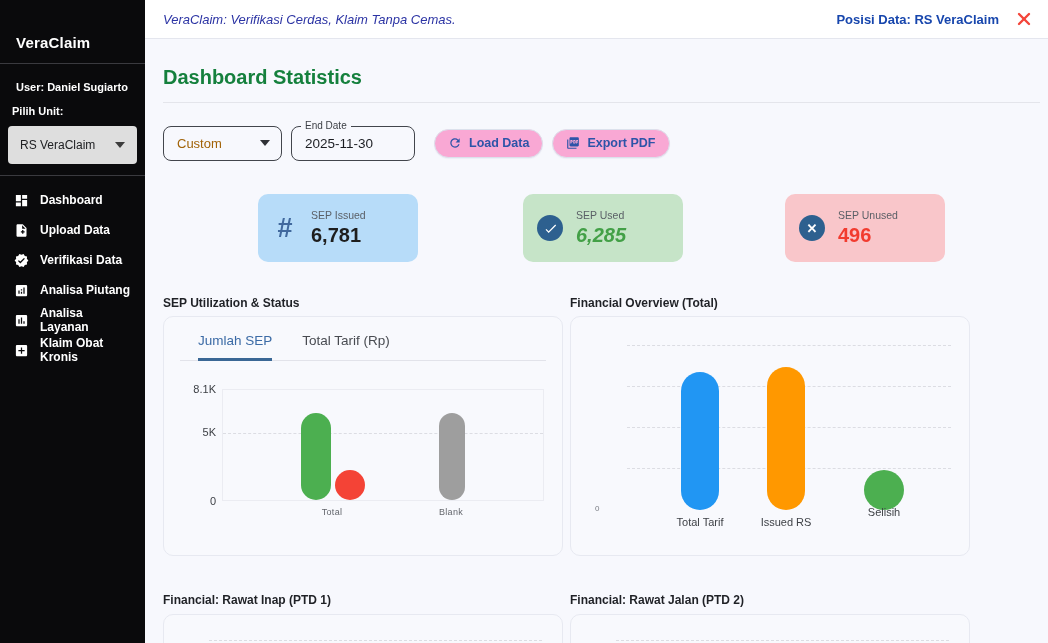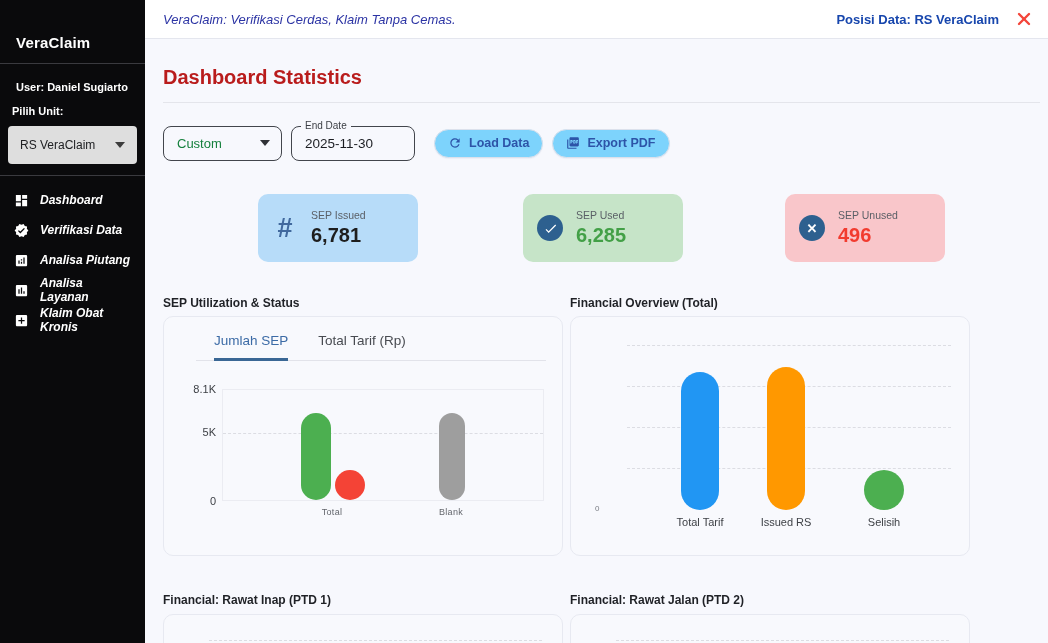--- a/index.html
+++ b/index.html
@@ -14,49 +14,49 @@
   .user-line { margin:17px 16px 0; font-size:11px; font-weight:700; }
   .unit-label { margin:12px 16px 0 12px; font-size:11px; font-weight:700; }
   .unit-select { margin:9px 8px 0; height:38px; background:#dedede; border-radius:4px;
                  display:flex; align-items:center; justify-content:space-between;
                  padding:0 12px; color:#202124; font-size:12px; cursor:pointer; }
   .caret { width:0; height:0; border-left:5px solid transparent; border-right:5px solid transparent;
            border-top:6px solid #3c3c3c; }
   .sdiv2 { margin-top:11px; border-bottom:1px solid #3a3a3f; }
   .nav { margin-top:9px; }
   .nav-item { height:30px; display:flex; align-items:center; gap:11px; padding:0 14px;
-              font-size:12px; font-weight:700; cursor:pointer;font-style:italic; }
+              font-size:12px; font-weight:700; cursor:pointer; }
   .nav-item svg { width:15px; height:15px; fill:#fff; flex:0 0 auto; }
 
   
   .topbar { position:absolute; left:145px; top:0; right:0; height:39px; background:#fff;
             border-bottom:1px solid #e4e6ee; display:flex; align-items:center;
             justify-content:space-between; padding:0 16px 0 18px; }
   .tagline { font-style:italic; font-size:13px; color:#2c34a4; font-weight:500; }
   .topbar-right { display:flex; align-items:center; gap:17px; }
   .pos-label { font-size:13px; font-weight:700; color:#1746ad; }
   .close-x { width:16px; height:16px; cursor:pointer; }
 
   
   .main { position:absolute; left:145px; top:39px; width:903px; height:604px;
           padding:0 8px 0 18px; background:#f7f8fd; overflow:hidden; }
-  .page-title { margin-top:27px; font-size:20px; font-weight:700; color:#b91c1c; }
+  .page-title { margin-top:27px; font-size:20px; font-weight:700; color:#15803d; }
   .hdiv { margin-top:13px; border-bottom:1px solid #e4e5eb; }
 
   .filter-row { margin-top:21px; display:flex; align-items:center; gap:9px; height:38px; }
   .range-select { width:119px; height:35px; border:1.5px solid #42454c; border-radius:8px;
                   display:flex; align-items:center; justify-content:space-between;
-                  padding:0 11px 0 13px; font-size:13px; color:#15803d; background:transparent; cursor:pointer; }
+                  padding:0 11px 0 13px; font-size:13px; color:#a16207; background:transparent; cursor:pointer; }
   .range-select .caret { border-top-color:#2f3136; }
   .date-field { position:relative; width:124px; height:35px; border:1.5px solid #42454c;
                 border-radius:8px; display:flex; align-items:center; padding-left:13px;
                 font-size:13.5px; color:#1b1d22; }
   .date-label { position:absolute; top:-7px; left:9px; background:#f7f8fd; padding:0 4px;
                 font-size:10px; color:#3c3f45; }
-  .pill-btn { height:29px; border:1px solid #dce1ec; background:#7dd3fc; border-radius:15px;
+  .pill-btn { height:29px; border:1px solid #dce1ec; background:#f9a8d4; border-radius:15px;
               display:flex; align-items:center; gap:7px; padding:0 13px; color:#2d54a8;
               font-size:12.5px; font-weight:600; cursor:pointer; box-shadow:0 1px 1px rgba(40,60,110,.05); }
   .pill-btn svg { width:14px; height:14px; fill:#2d54a8; }
   .btn-gap { width:1px; }
 
   
   .stats-row { position:relative; margin-top:32px; height:68px; }
   .stat-card { position:absolute; top:0; width:160px; height:68px; border-radius:10px;
                display:flex; align-items:center; gap:13px; padding:0 14px; }
   .stat-card.c1 { left:95px; } .stat-card.c2 { left:360px; } .stat-card.c3 { left:622px; }
@@ -67,21 +67,21 @@
   .stat-circle span { font-size:13px; font-weight:700; line-height:1; }
   .stat-text { display:flex; flex-direction:column; gap:3px; }
   .stat-label { font-size:10.5px; color:#5a5f66; }
   .stat-value { font-size:20px; font-weight:700; }
 
   
   .charts-row { margin-top:34px; display:flex; }
   .chart-col { width:400px; } .chart-col.right { margin-left:7px; }
   .sec-title { font-size:12px; font-weight:700; color:#1f2126; height:15px; }
   .chart-card { margin-top:5px; width:400px; height:240px; background:#f8f9fd;
-                border:1px solid #e7e9f1; border-radius:10px; position:relative;padding-left:16px; }
+                border:1px solid #e7e9f1; border-radius:10px; position:relative; }
 
   .tabs { margin:16px 16px 0; padding-left:18px; display:flex; gap:30px;
           border-bottom:1px solid #e2e3ea; }
   .tab { font-size:13.5px; padding-bottom:10px; cursor:pointer; }
   .tab.active { color:#3c6ba6; border-bottom:3px solid #3a6795; margin-bottom:-1px; }
   .tab.inactive { color:#484b51; }
 
   .c1-zone { position:absolute; left:16px; right:16px; top:62px; bottom:28px; }
   .c1-plot { position:absolute; left:42px; right:2px; top:10px; height:112px;
              border:1px solid #ebecf2; }
@@ -118,20 +118,26 @@
   <div class="sdiv2"></div>
   <div class="nav">
     <div class="nav-item">
       <svg viewBox="0 0 24 24">
           <path d="M3 13h8V3H3v10zm0 8h8v-6H3v6zm10 0h8V11h-8v10zm0-18v6h8V3h-8z"></path>
         </svg>
       <span>Dashboard</span>
     </div>
     <div class="nav-item">
       <svg viewBox="0 0 24 24">
+          <path d="M14 2H6c-1.1 0-2 .9-2 2v16c0 1.1.9 2 2 2h12c1.1 0 2-.9 2-2V8l-6-6zm-1 9h2v2h2v2h-2v2h-2v-2h-2v-2h2v-2zm0-3V3.5L18.5 9H13z"></path>
+        </svg>
+      <span>Upload Data</span>
+    </div>
+    <div class="nav-item">
+      <svg viewBox="0 0 24 24">
           <path d="M23 12l-2.44-2.79.34-3.69-3.61-.82-1.89-3.2L12 2.96 8.6 1.5 6.71 4.69 3.1 5.5l.34 3.7L1 12l2.44 2.79-.34 3.7 3.61.82L8.6 22.5l3.4-1.47 3.4 1.46 1.89-3.19 3.61-.82-.34-3.69L23 12zm-12.91 4.72l-3.8-3.81 1.48-1.48 2.32 2.33 5.85-5.87 1.48 1.48-7.33 7.35z"></path>
         </svg>
       <span>Verifikasi Data</span>
     </div>
     <div class="nav-item">
       <svg viewBox="0 0 24 24">
           <path d="M19 3H5c-1.1 0-2 .9-2 2v14c0 1.1.9 2 2 2h14c1.1 0 2-.9 2-2V5c0-1.1-.9-2-2-2zM9 17H7v-5h2v5zm4 0h-2v-3h2v3zm0-5h-2v-2h2v2zm4 5h-2V7h2v10z"></path>
         </svg>
       <span>Analisa Piutang</span>
     </div>
@@ -198,21 +204,21 @@
       </div>
     </div>
     <div class="stat-card c2" style="background: rgb(198, 228, 200);">
       <div class="stat-circle">
         <svg viewBox="0 0 24 24">
             <path d="M9 16.2l-3.5-3.5-1.4 1.4L9 19 21 7l-1.4-1.4z"></path>
           </svg>
       </div>
       <div class="stat-text">
         <span class="stat-label">SEP Used</span>
-        <span class="stat-value" style="color: rgb(67, 160, 71);">6,285</span>
+        <span class="stat-value" style="color: rgb(67, 160, 71); font-style: italic;">6,285</span>
       </div>
     </div>
     <div class="stat-card c3" style="background: rgb(249, 198, 202);">
       <div class="stat-circle">
           <span>✕</span>
         </div>
       <div class="stat-text">
         <span class="stat-label">SEP Unused</span>
         <span class="stat-value" style="color: rgb(242, 59, 47);">496</span>
       </div>
@@ -252,21 +258,21 @@
           <div class="grid-dash" style="bottom:164px;"></div>
           <div class="grid-dash" style="bottom:123px;"></div>
           <div class="grid-dash" style="bottom:82px;"></div>
           <div class="grid-dash" style="bottom:41px;"></div>
           <div class="pill-bar" style="left: 54px; width: 38px; border-radius: 19px; height: 138px; background: rgb(33, 150, 243);"></div>
           <div class="pill-bar" style="left: 140px; width: 38px; border-radius: 19px; height: 143px; background: rgb(255, 152, 0);"></div>
           <div class="pill-bar" style="left: 237px; width: 40px; border-radius: 20px; height: 40px; background: rgb(76, 175, 80);"></div>
         </div>
         <span class="fin-lab" style="left:84px; top:199px;">Total Tarif</span>
         <span class="fin-lab" style="left:170px; top:199px;">Issued RS</span>
-        <span class="fin-lab" style="left:268px; top:199px;">Selisih</span>
+        <span class="fin-lab" style="left:268px; top:189px;">Selisih</span>
       </div>
     </div>
   </div>
 
   <div class="bottom-row">
     <div class="bottom-col">
       <div class="sec-title">Financial: Rawat Inap (PTD 1)</div>
       <div class="stub-card">
         <div class="stub-dash"></div>
       </div>

